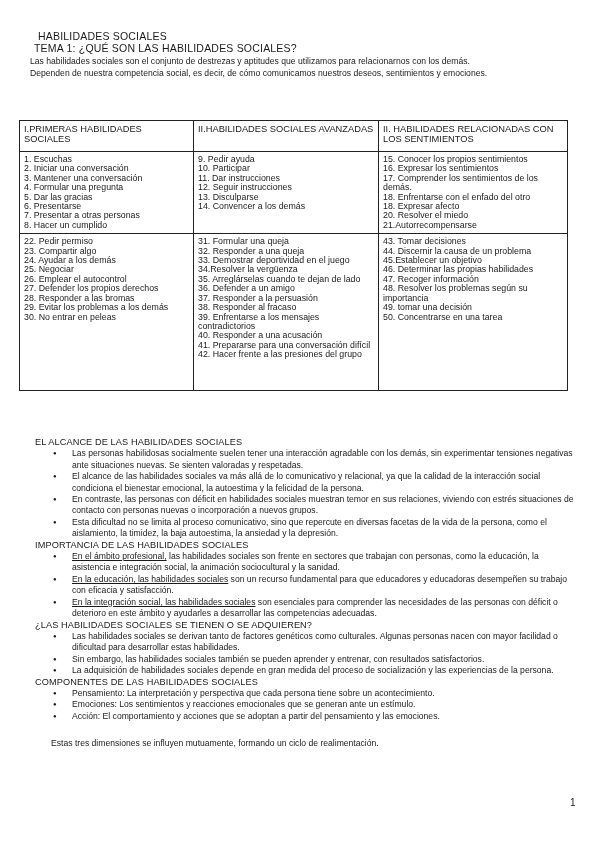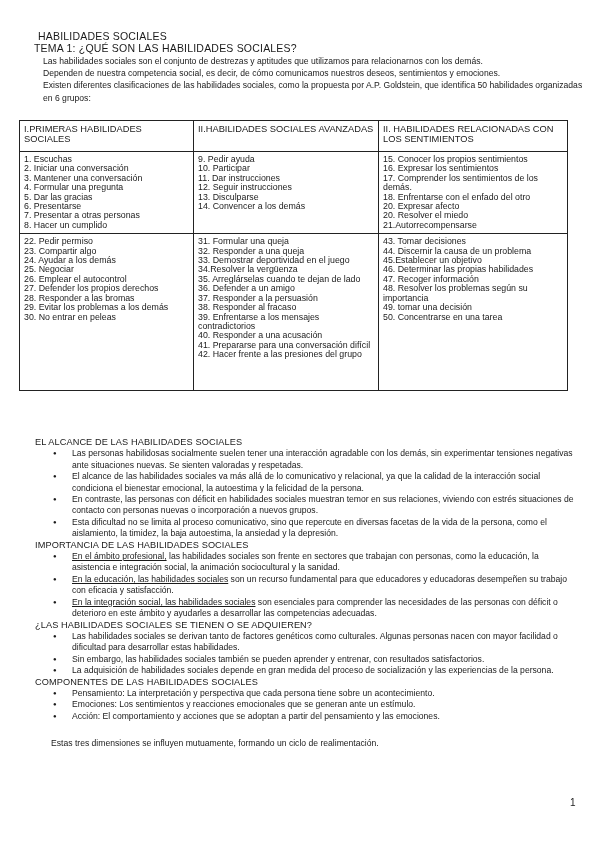--- a/index.html
+++ b/index.html
@@ -1,21 +1,21 @@
 <!DOCTYPE html>
 <html><head>
 <meta charset="utf-8">
 <style>
   html, body { margin: 0; padding: 0; background: #ffffff; }
   body { width: 600px; height: 848px; position: relative; overflow: hidden;
          font-family: "Liberation Sans", sans-serif; color: #1a1a1a; }
   .page { position: absolute; left: 0; top: 0; width: 600px; height: 848px; }
   .doc-title { position: absolute; left: 38px; top: 30px; font-size: 10.5px; letter-spacing: 0.2px; }
   .topic-title { position: absolute; left: 34px; top: 42px; font-size: 10.5px; letter-spacing: 0.2px; }
-  .intro { position: absolute; left: 43px; top: 55px; width: 545px; font-size: 8.6px; line-height: 12.2px; }
+  .intro { position: absolute; left: 30px; top: 55px; width: 545px; font-size: 8.6px; line-height: 12.2px; }
   .intro p { margin: 0; }
 
   table.skills { position: absolute; left: 19px; top: 120px; width: 548px; border-collapse: collapse;
                  table-layout: fixed; font-size: 8.8px; line-height: 9.4px; }
   table.skills td { border: 1.5px solid #222; vertical-align: top; padding: 3px 4px; }
   table.skills col.c1 { width: 174px; }
   table.skills col.c2 { width: 185px; }
   table.skills col.c3 { width: 189px; }
   .hdr td { height: 24px; padding-top: 4px; font-size: 9.3px; line-height: 10px; }
   .row1 td { height: 72px; padding-top: 4px; }
@@ -34,21 +34,20 @@
 </head>
 <body>
 
 <div class="page">
   <div class="doc-title">HABILIDADES SOCIALES</div>
   <div class="topic-title">TEMA 1: ¿QUÉ SON LAS HABILIDADES SOCIALES?</div>
 
   <div class="intro">
     <p>Las habilidades sociales son el conjunto de destrezas y aptitudes que utilizamos para relacionarnos con los demás.</p>
     <p>Dependen de nuestra competencia social, es decir, de cómo comunicamos nuestros deseos, sentimientos y emociones.</p>
-    <p>Existen diferentes clasificaciones de las habilidades sociales, como la propuesta por A.P. Goldstein, que identifica 50 habilidades organizadas en 6 grupos:</p>
   </div>
 
   <table class="skills">
     <colgroup>
         <col class="c1">
         <col class="c2">
         <col class="c3">
       </colgroup>
     <tbody>
         <tr class="hdr">
@@ -73,21 +72,21 @@
         <span class="item">11. Dar instrucciones</span>
         <span class="item">12. Seguir instrucciones</span>
         <span class="item">13. Disculparse</span>
         <span class="item">14. Convencer a los demás</span>
       </td>
       <td>
         <span class="item">15. Conocer los propios sentimientos</span>
         <span class="item">16. Expresar los sentimientos</span>
         <span class="item">17. Comprender los sentimientos de los demás.</span>
         <span class="item">18. Enfrentarse con el enfado del otro</span>
-        <span class="item">20. Expresar afecto</span>
+        <span class="item">18. Expresar afecto</span>
         <span class="item">20. Resolver el miedo</span>
         <span class="item">21.Autorrecompensarse</span>
       </td>
     </tr>
     <tr class="row2">
       <td>
         <span class="item">22. Pedir permiso</span>
         <span class="item">23. Compartir algo</span>
         <span class="item">24. Ayudar a los demás</span>
         <span class="item">25. Negociar</span>

